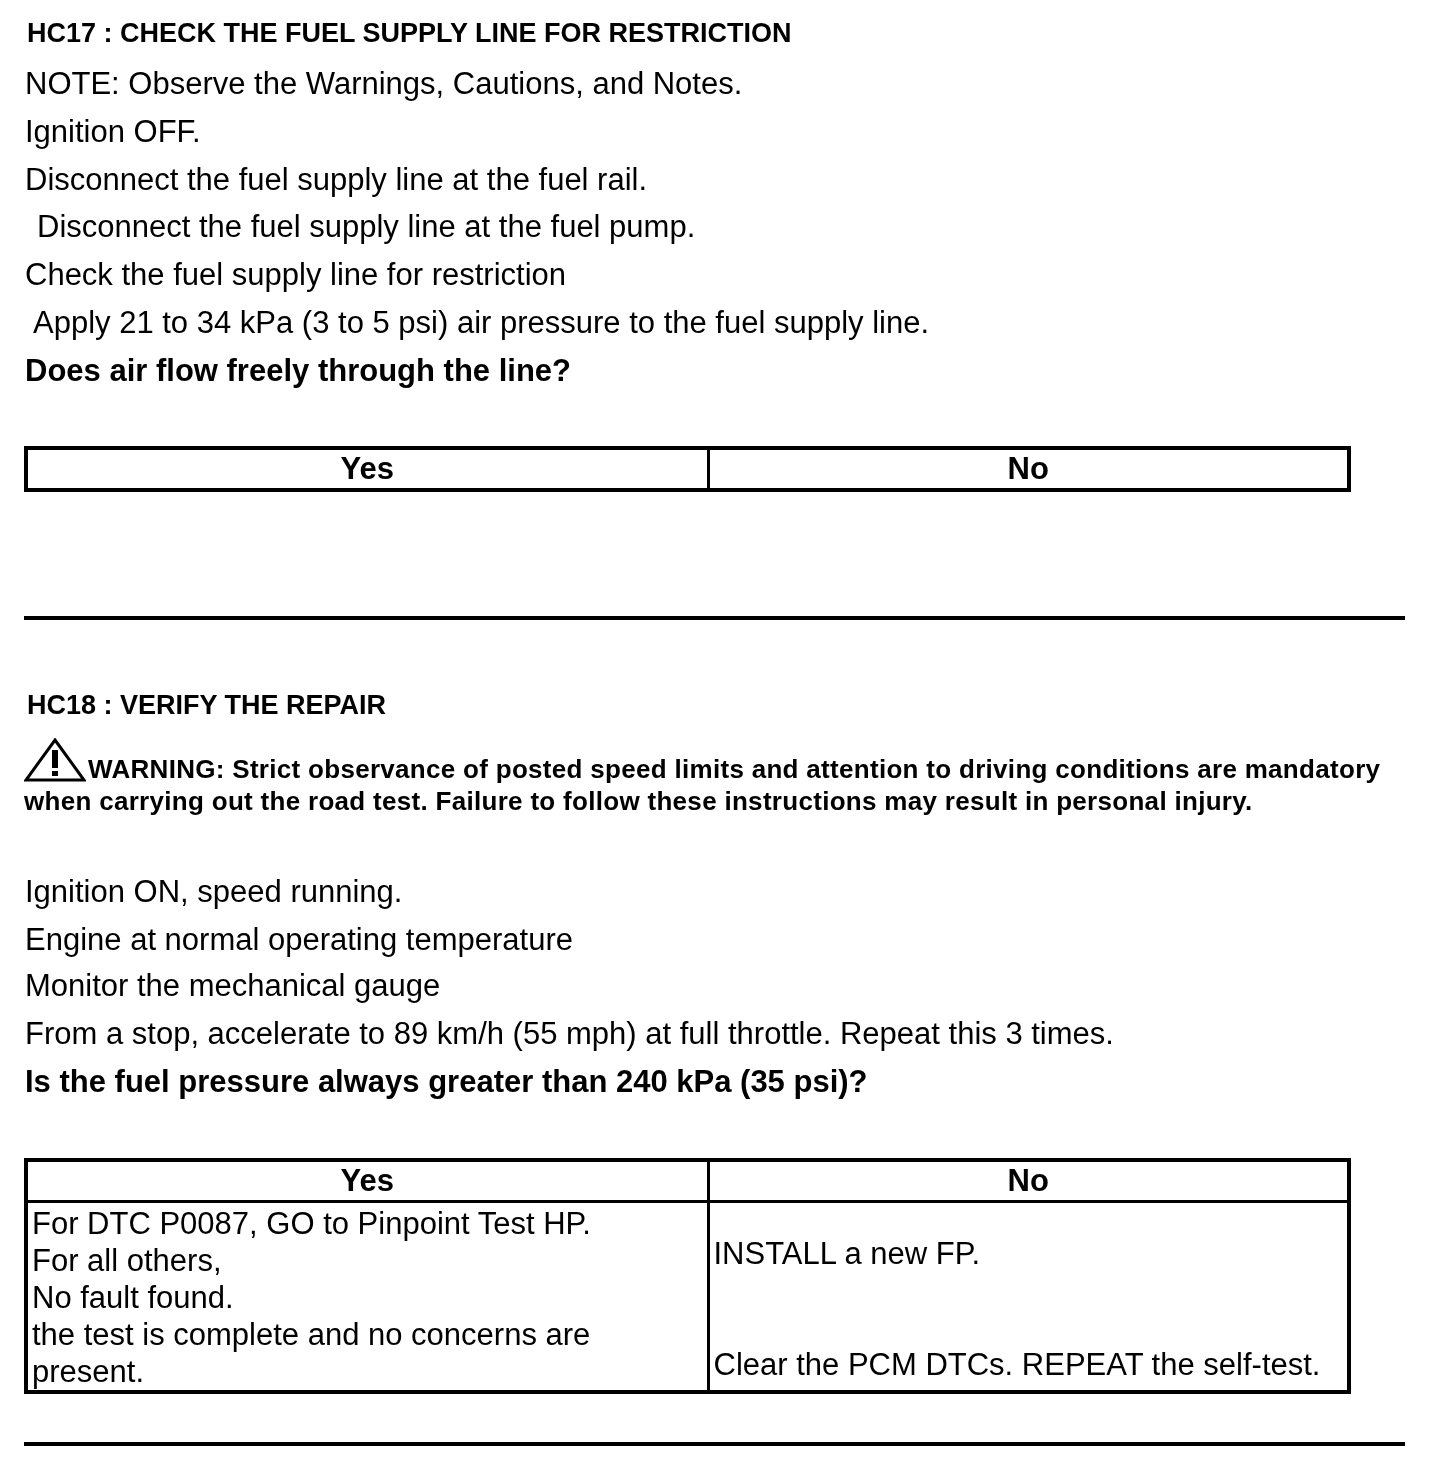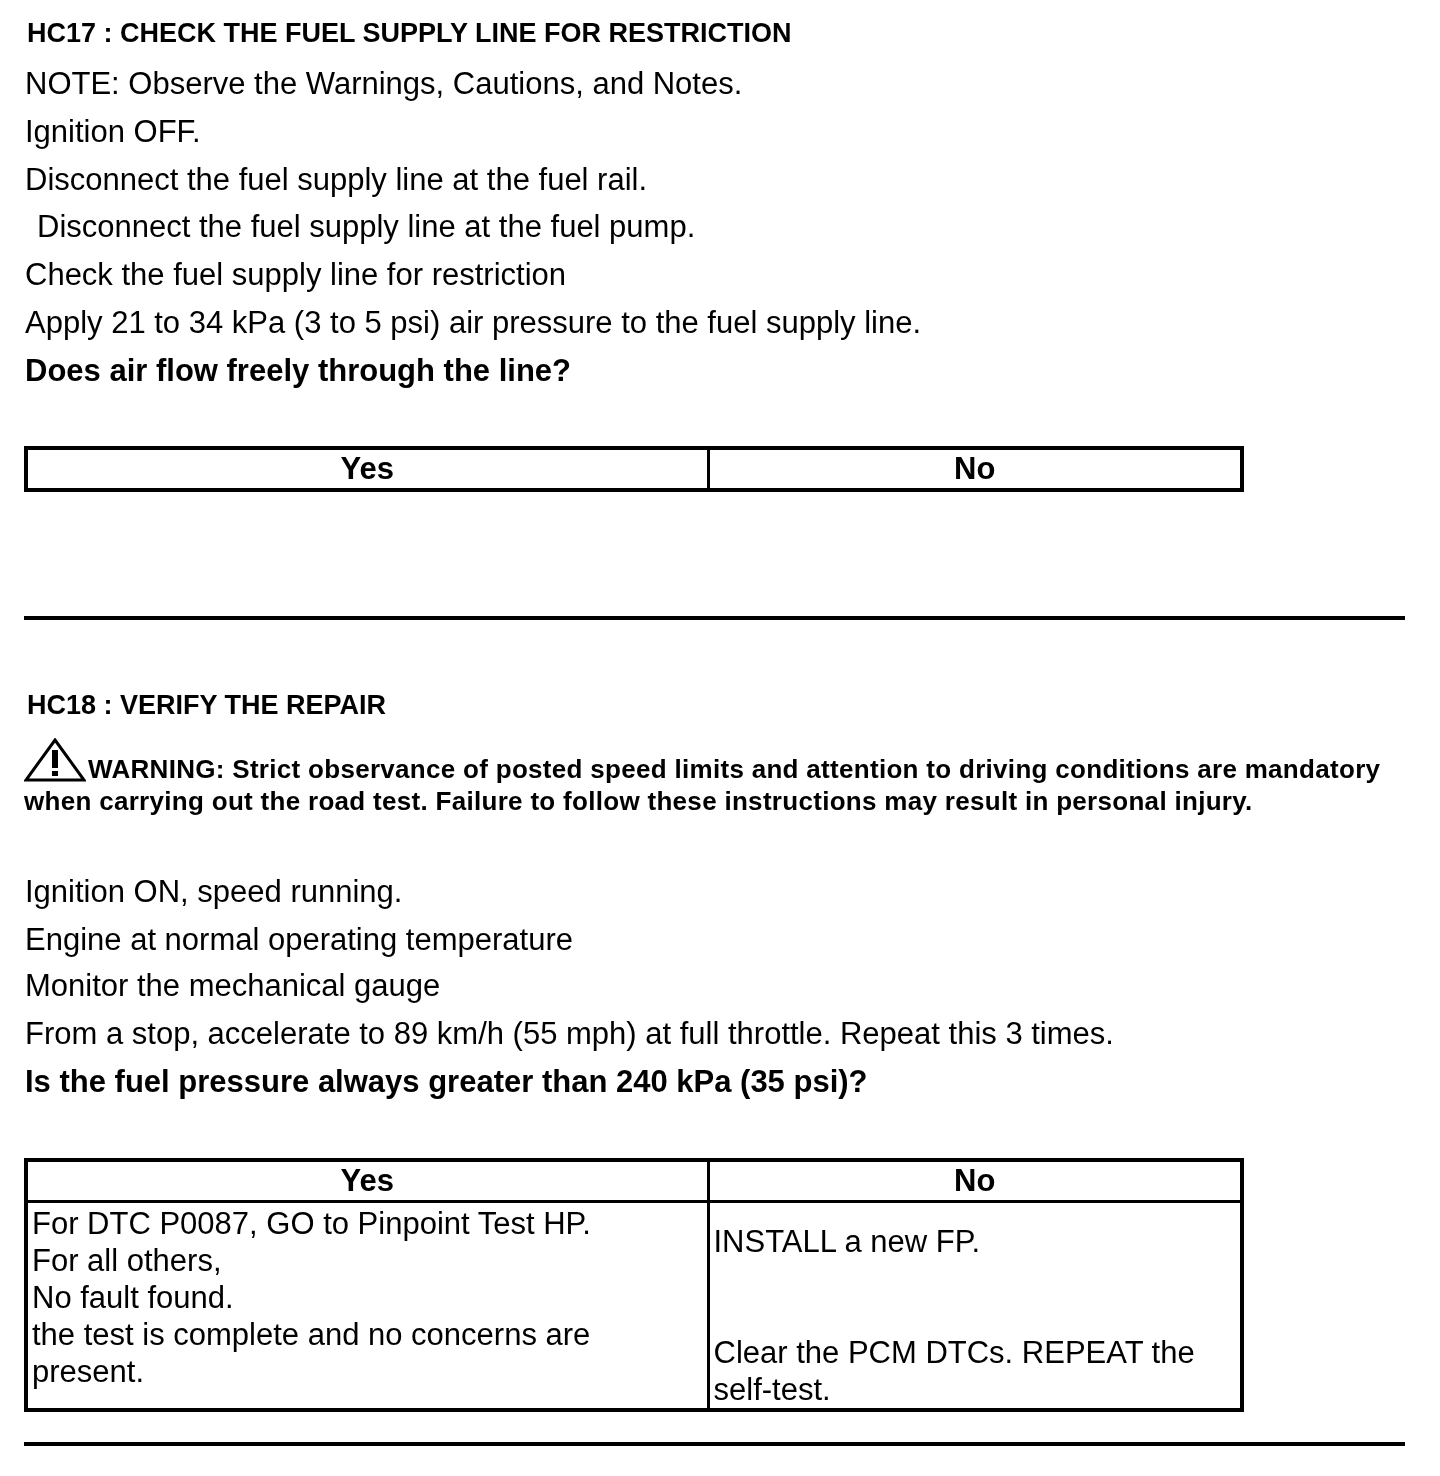--- a/index.html
+++ b/index.html
@@ -2,38 +2,38 @@
 <html><head>
 <meta charset="utf-8">
 <style>
   html, body { margin: 0; padding: 0; background: #ffffff; }
   body { width: 1440px; height: 1476px; position: relative; color: #000; font-family: "Liberation Sans", sans-serif; overflow: hidden; }
   .abs { position: absolute; white-space: nowrap; }
   .heading { font-weight: bold; font-size: 27px; left: 27px; }
   .line { font-size: 31px; left: 25px; }
   .question { font-weight: bold; font-size: 31px; left: 25px; }
   .rule { position: absolute; left: 24px; width: 1381px; height: 4px; background: #000; }
-  table.yn { position: absolute; left: 24px; width: 1220px; border-collapse: collapse; border: 4px solid #000; font-size: 31px; table-layout: fixed; }
+  table.yn { position: absolute; left: 24px; width: 1327px; border-collapse: collapse; border: 4px solid #000; font-size: 31px; table-layout: fixed; }
   table.yn th, table.yn td { border: 3px solid #000; padding: 0 4px; vertical-align: middle; }
   table.yn th { font-weight: bold; text-align: center; height: 38px; }
   table.yn col.c1 { width: 682px; }
   .warn { position: absolute; left: 24px; top: 738px; width: 1390px; font-weight: bold; font-size: 26px; line-height: 32px; letter-spacing: 0.3px; }
   .warn svg { vertical-align: -4px; margin-right: 2px; }
   .cell-lines div { line-height: 37px; }
 </style>
 </head>
 <body>
 
 <div class="abs heading" style="top:18px;">HC17 : CHECK THE FUEL SUPPLY LINE FOR RESTRICTION</div>
 <div class="abs line" style="top:66px;">NOTE: Observe the Warnings, Cautions, and Notes.</div>
 <div class="abs line" style="top:114px;">Ignition OFF.</div>
 <div class="abs line" style="top:162px;">Disconnect the fuel supply line at the fuel rail.</div>
 <div class="abs line" style="top:209px;margin-left:12px;">Disconnect the fuel supply line at the fuel pump.</div>
 <div class="abs line" style="top:257px;">Check the fuel supply line for restriction</div>
-<div class="abs line" style="top:305px;">Apply 21 to 34 kPa (3 to 5 psi) air pressure to the fuel supply line.</div>
+<div class="abs line" style="top:305px;margin-left:8px;">Apply 21 to 34 kPa (3 to 5 psi) air pressure to the fuel supply line.</div>
 <div class="abs question" style="top:353px;">Does air flow freely through the line?</div>
 
 <table class="yn" style="top:446px;">
   <colgroup>
       <col class="c1">
       <col>
     </colgroup>
   <tbody>
       <tr>
     <th>Yes</th>
@@ -72,20 +72,20 @@
   </tr>
   <tr style="height:190px;">
     <td class="cell-lines" style="vertical-align:top; padding-top:2px;">
       <div>For DTC P0087, GO to Pinpoint Test HP.</div>
       <div>For all others,</div>
       <div>No fault found.</div>
       <div>the test is complete and no concerns are</div>
       <div>present.</div>
     </td>
     <td style="vertical-align:top; padding-top:20px;">
-      <div style="line-height:37px;">INSTALL a new FP.</div>
+      <div style="line-height:37px;margin-top:12px;">INSTALL a new FP.</div>
       <div style="line-height:37px; margin-top:74px;">Clear the PCM DTCs. REPEAT the self-test.</div>
     </td>
   </tr>
 </tbody>
   </table>
 
 <div class="rule" style="top:1442px;"></div>
 
 </body></html>

